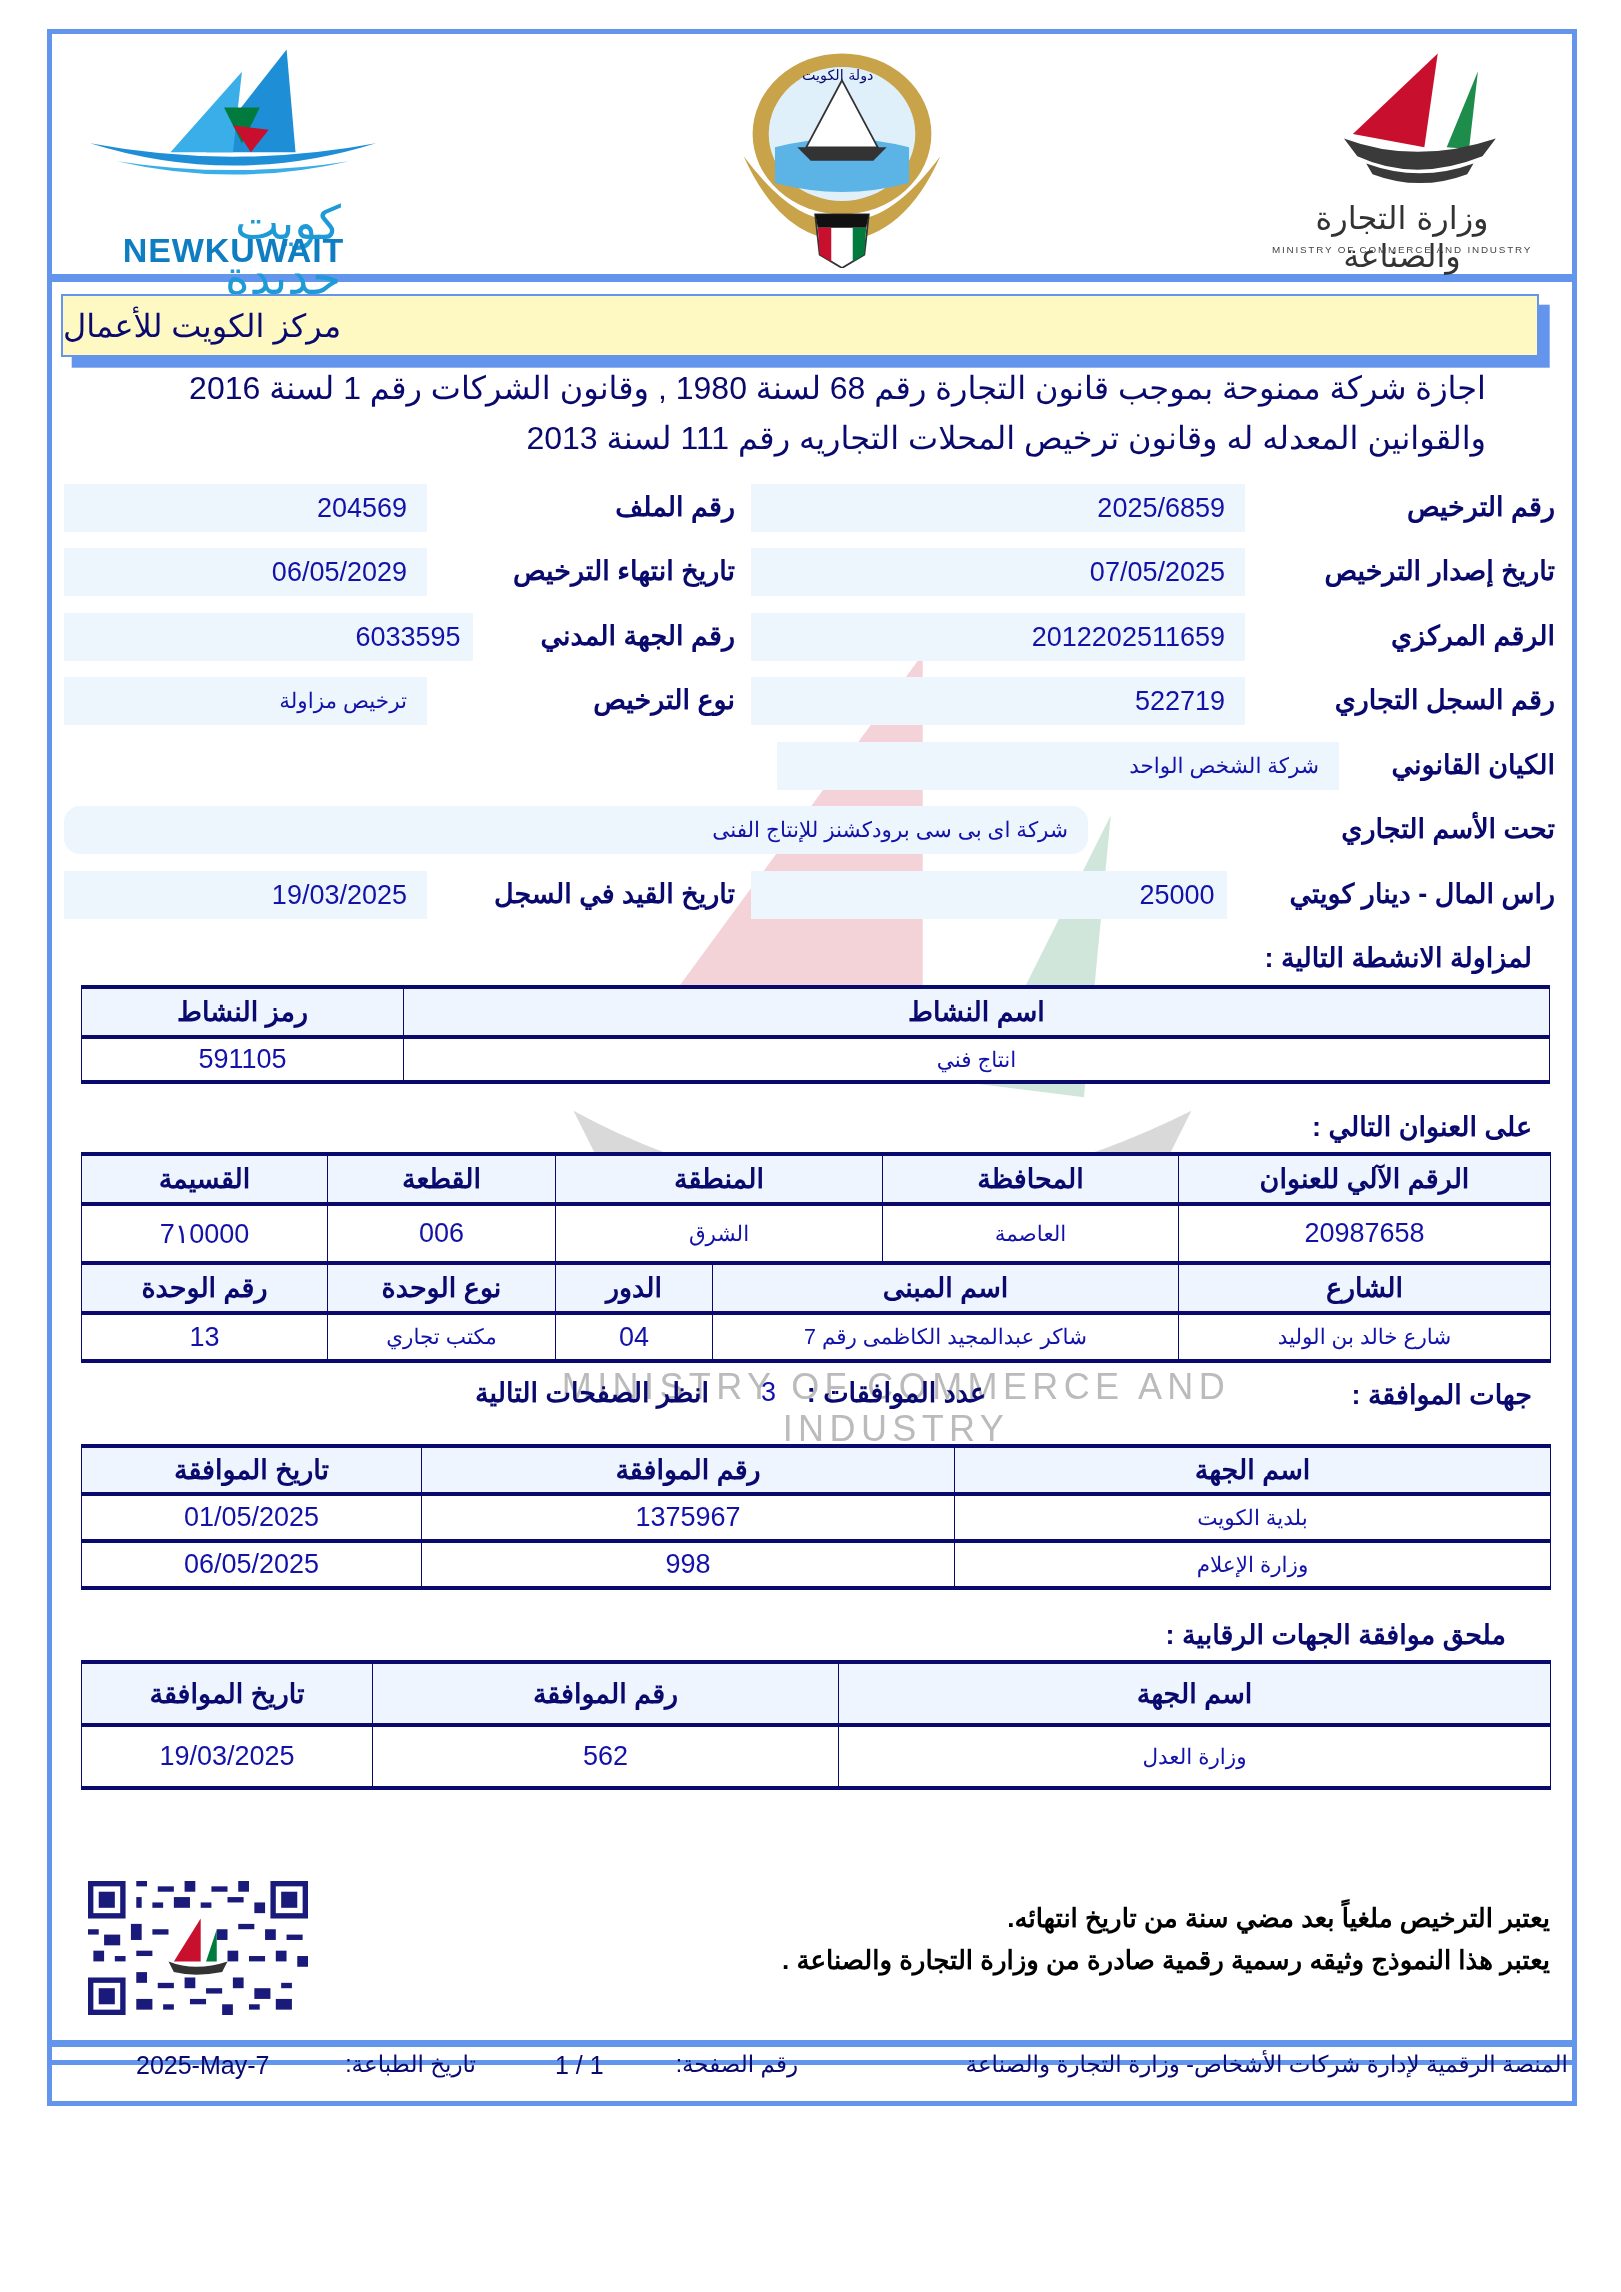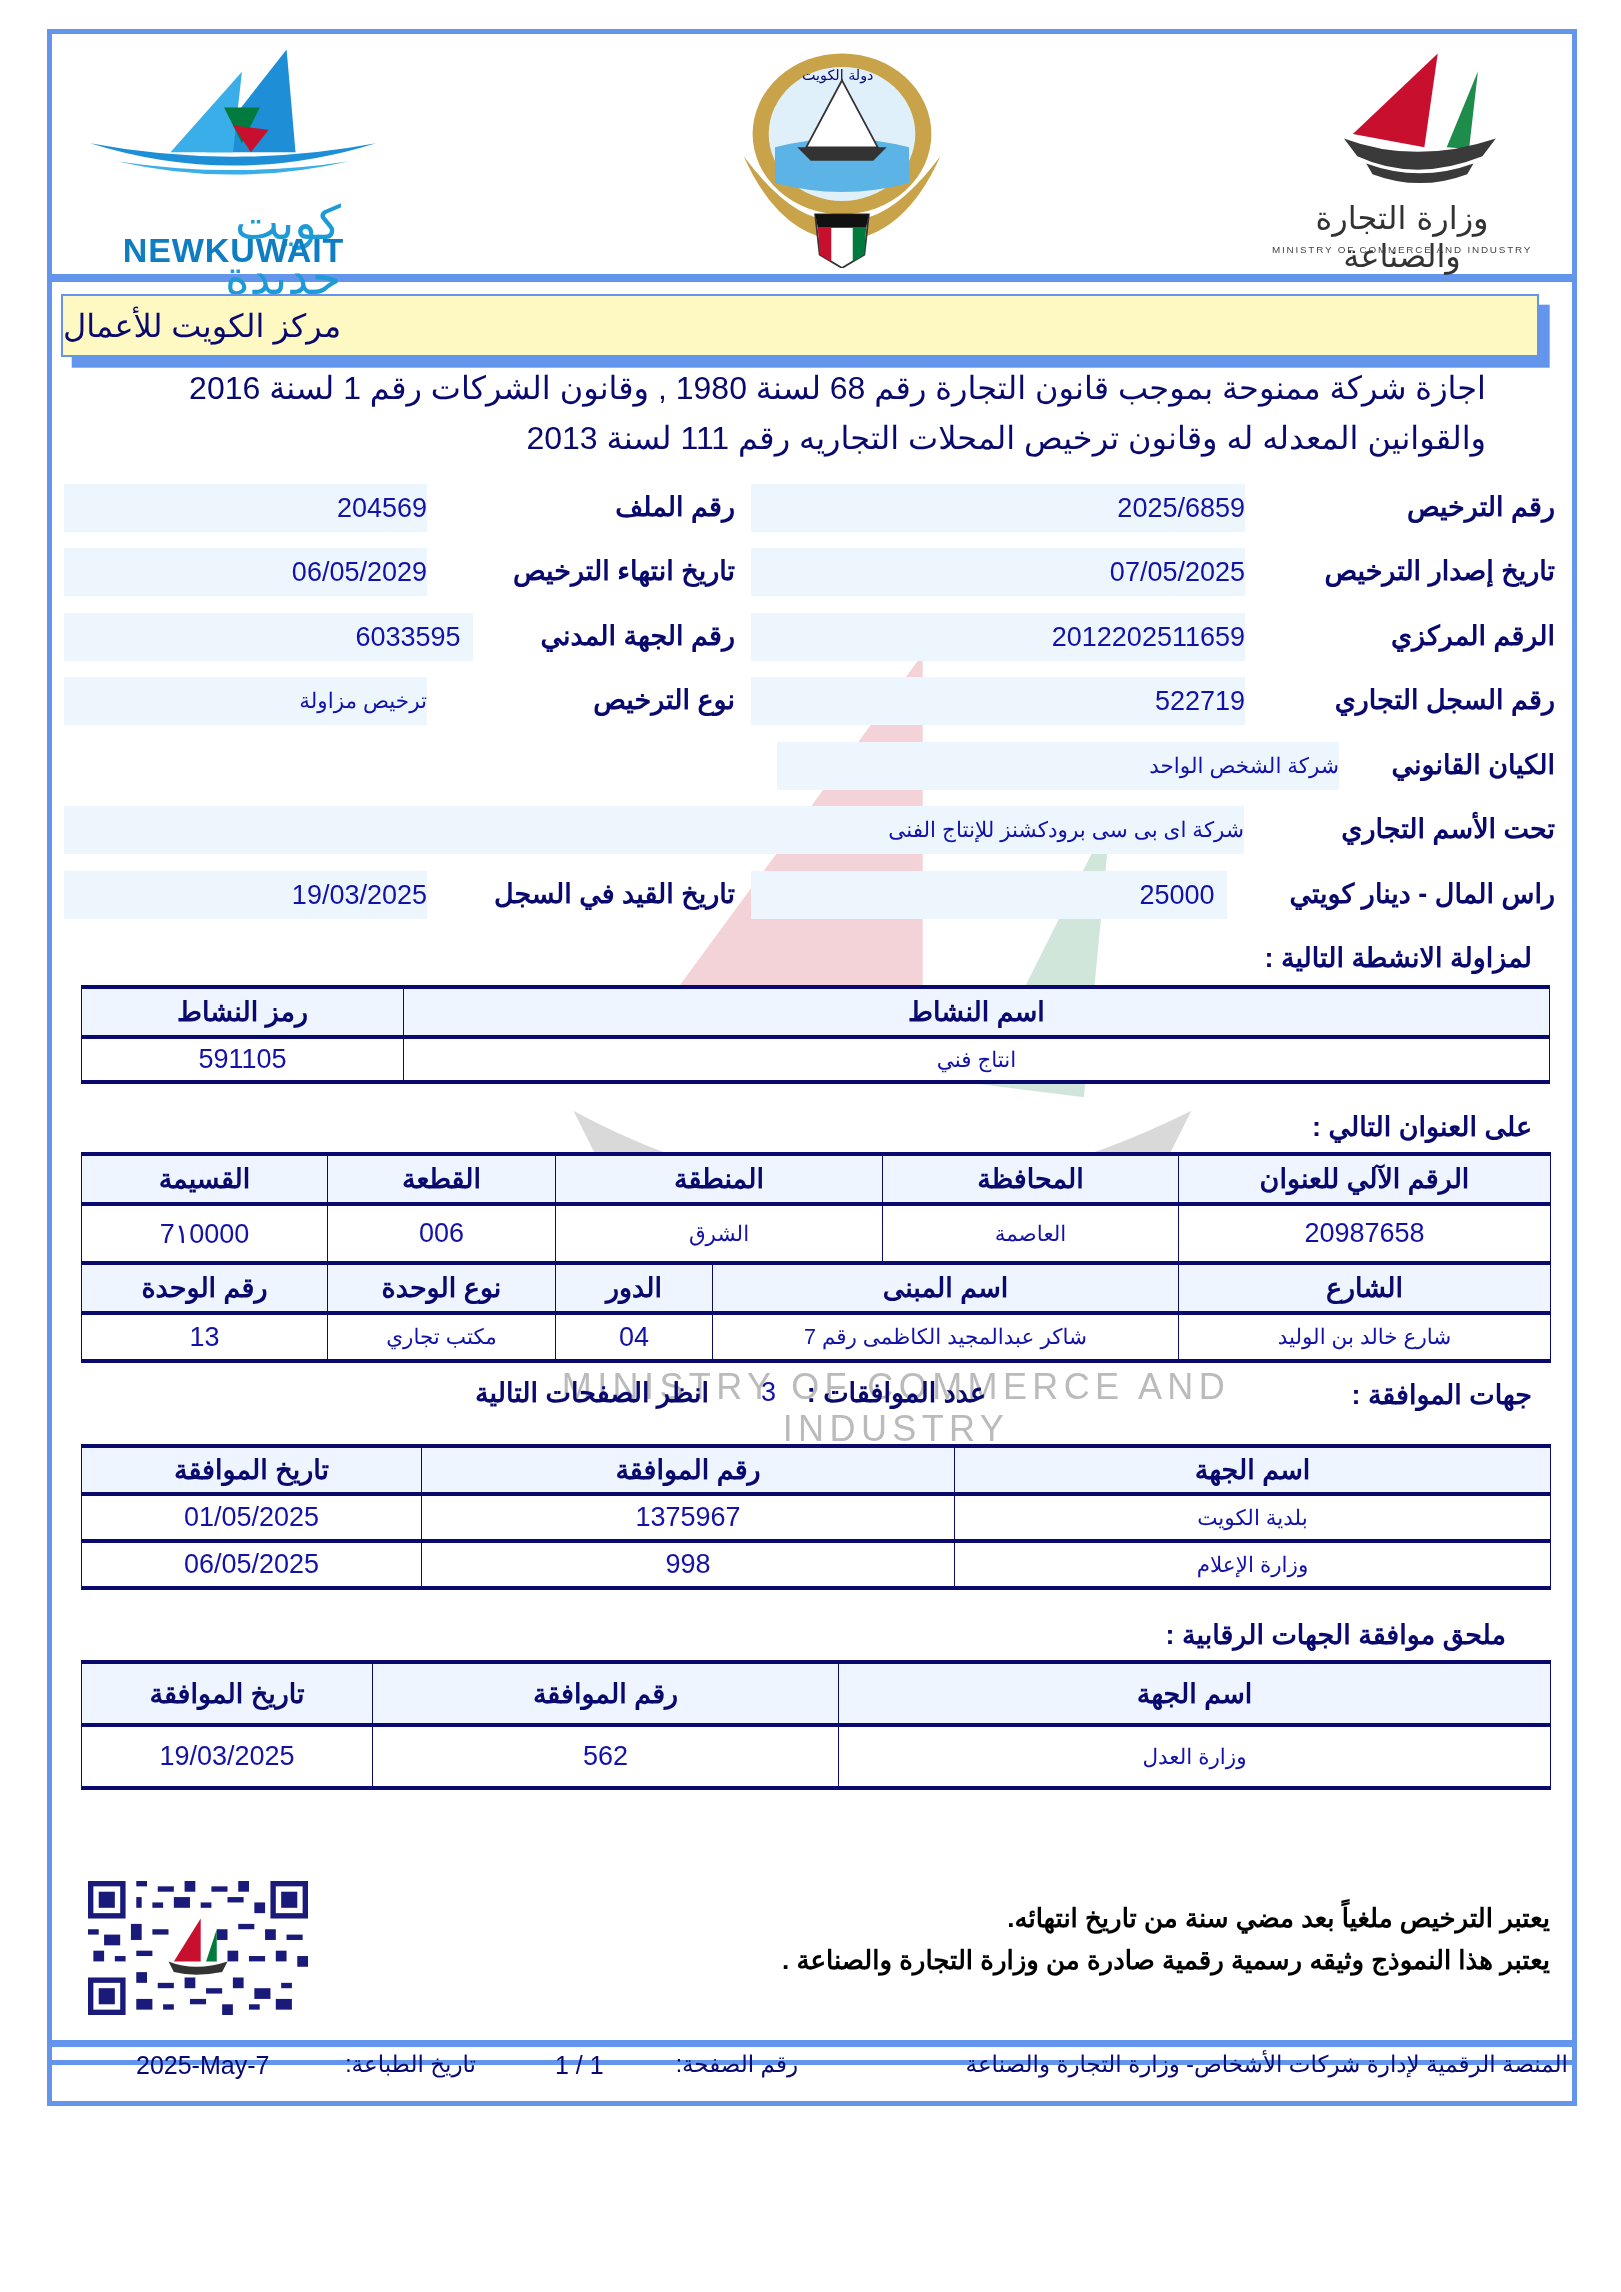--- a/index.html
+++ b/index.html
@@ -24,21 +24,21 @@
   #title-box { position:absolute; left:61px; top:294px; width:1478px; height:63px; background:#fef9c3; border:2.7px solid #6495ed; box-shadow:10.7px 10.7px 0 #6495ed; box-sizing:border-box; display:flex; align-items:center; }
   #title-box span { font-size:32px; color:#0a0a6e; direction:rtl; font-family:"Liberation Sans", sans-serif; }
   #intro { position:absolute; left:125px; top:363px; width:1361px; text-align:right; direction:rtl; font-family:"Liberation Sans", sans-serif; font-size:32px; line-height:50px; color:#0a0a6e; }
 
   
   #watermark { position:absolute; left:466px; top:645px; width:806px; height:824px; opacity:0.18; pointer-events:none; }
   #watermark-text { position:absolute; left:448px; top:1366px; width:896px; text-align:center; font-size:36px; color:#bbb; letter-spacing:5.4px; font-family:"Liberation Sans", sans-serif; }
 
   
   .field-label { position:absolute; font-family:"Liberation Sans", sans-serif; font-weight:bold; font-size:27px; color:#0a0a6e; direction:rtl; text-align:right; white-space:nowrap; }
-  .field-value { position:absolute; background:#eef6fd; height:48px; box-sizing:border-box; padding:0 0; display:flex; align-items:center; justify-content:flex-end; font-family:"Liberation Sans", sans-serif; font-size:27px; color:#1212a8; direction:ltr; white-space:nowrap; }
+  .field-value { position:absolute; background:#eef6fd; height:48px; box-sizing:border-box; padding:0 20px; display:flex; align-items:center; justify-content:flex-end; font-family:"Liberation Sans", sans-serif; font-size:27px; color:#1212a8; direction:ltr; white-space:nowrap; }
   .field-value.ar { direction:rtl; justify-content:flex-start; font-size:21.5px; }
 
   .section-label { position:absolute; font-family:"Liberation Sans", sans-serif; font-weight:bold; font-size:27px; color:#0a0a6e; direction:rtl; text-align:right; white-space:nowrap; }
 
   
   table.doc { position:absolute; border-collapse:collapse; table-layout:fixed; direction:rtl; font-family:"Liberation Sans", sans-serif; }
   table.doc td, table.doc th { border:1.8px solid #0a0a6e; text-align:center; vertical-align:middle; padding:0; }
   table.doc th { background:#eef5fe; font-weight:bold; font-size:27px; color:#0a0a6e; }
   table.doc td { background:#ffffff; font-size:27px; color:#1212a8; }
   table.doc td.ar { font-size:21.5px; }
@@ -126,21 +126,21 @@
 <div class="field-label" style="right:67px;top:620px;">الرقم المركزي</div>
 <div class="field-value" style="left:751px;width:494px;top:613px;">2012202511659</div>
 
 <div class="field-label" style="right:67px;top:684px;">رقم السجل التجاري</div>
 <div class="field-value" style="left:751px;width:494px;top:677px;">522719</div>
 
 <div class="field-label" style="right:67px;top:749px;">الكيان القانوني</div>
 <div class="field-value ar" style="left:777px;width:562px;top:742px;">شركة الشخص الواحد</div>
 
 <div class="field-label" style="right:67px;top:813px;">تحت الأسم التجاري</div>
-<div class="field-value ar" style="left:64px;width:1180px;top:806px;">شركة اى بى سى برودكشنز للإنتاج الفنى</div>
+<div class="field-value ar" style="left:64px;width:1024px;top:806px;border-radius:16px;">شركة اى بى سى برودكشنز للإنتاج الفنى</div>
 
 <div class="field-label" style="right:67px;top:878px;">راس المال - دينار كويتي</div>
 <div class="field-value" style="left:751px;width:476px;top:871px;padding-right:12.5px;">25000</div>
 
 <div class="field-label" style="right:887px;top:491px;">رقم الملف</div>
 <div class="field-value" style="left:64px;width:363px;top:484px;">204569</div>
 
 <div class="field-label" style="right:887px;top:555px;">تاريخ انتهاء الترخيص</div>
 <div class="field-value" style="left:64px;width:363px;top:548px;">06/05/2029</div>
 

